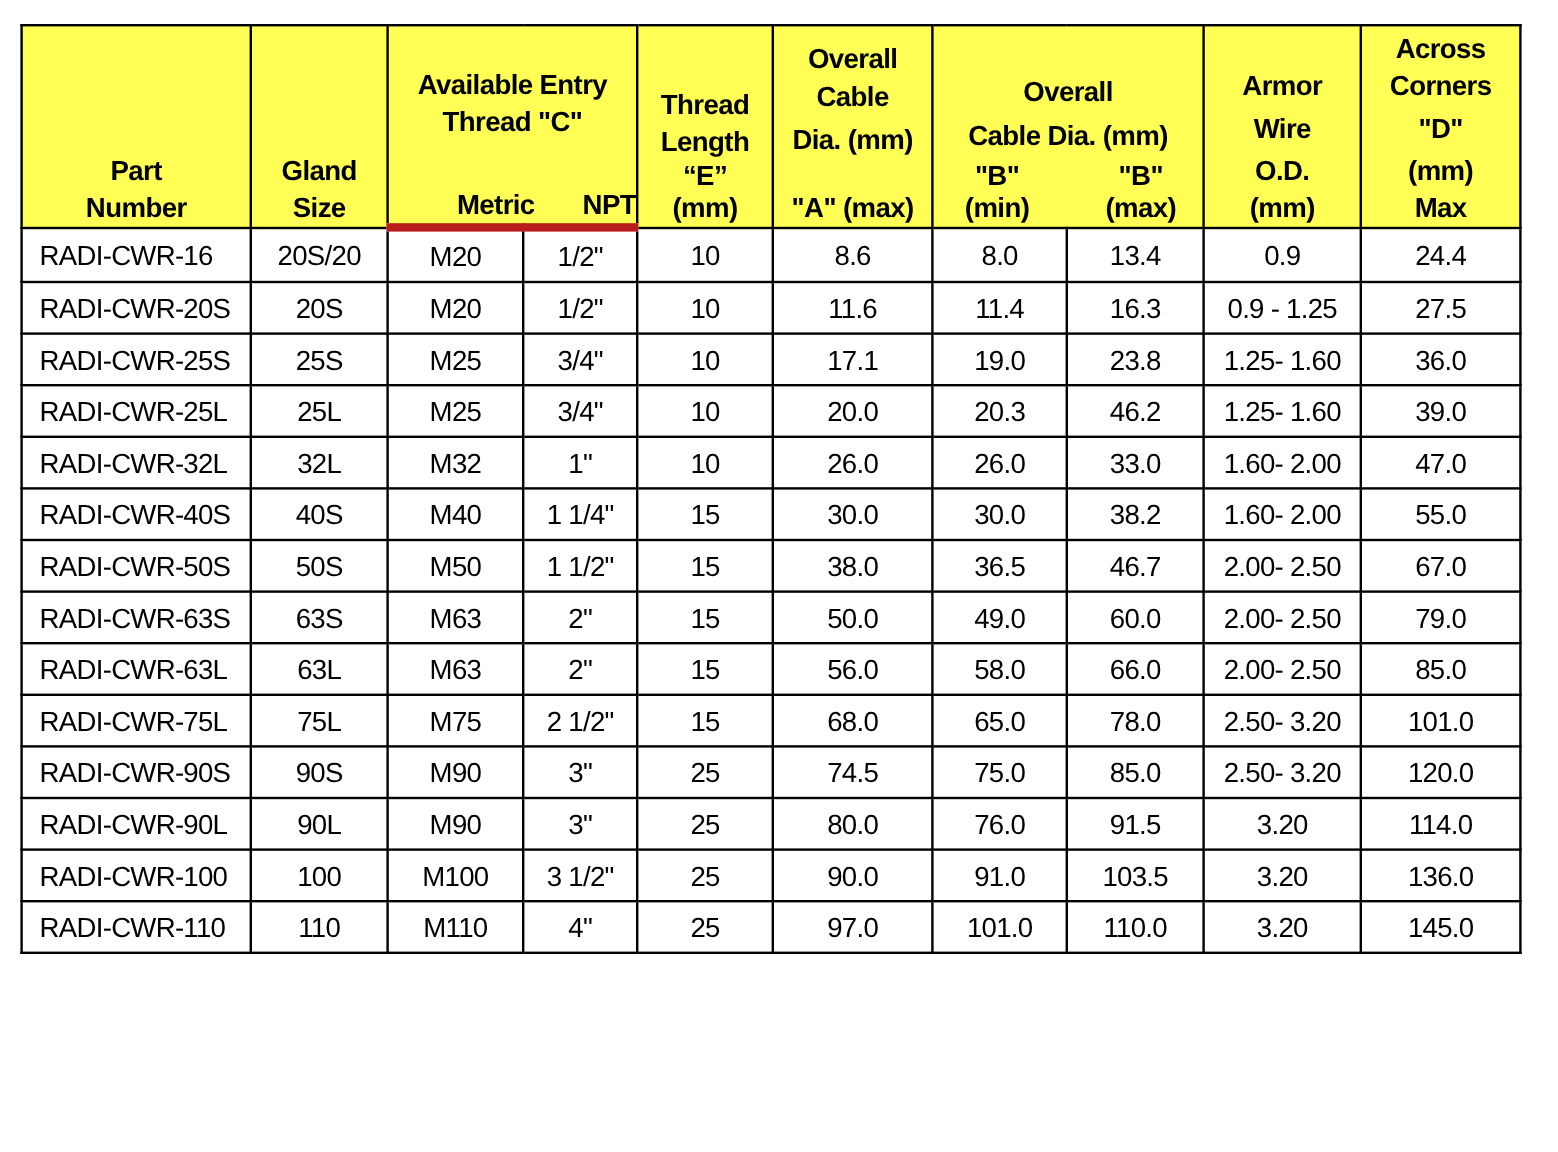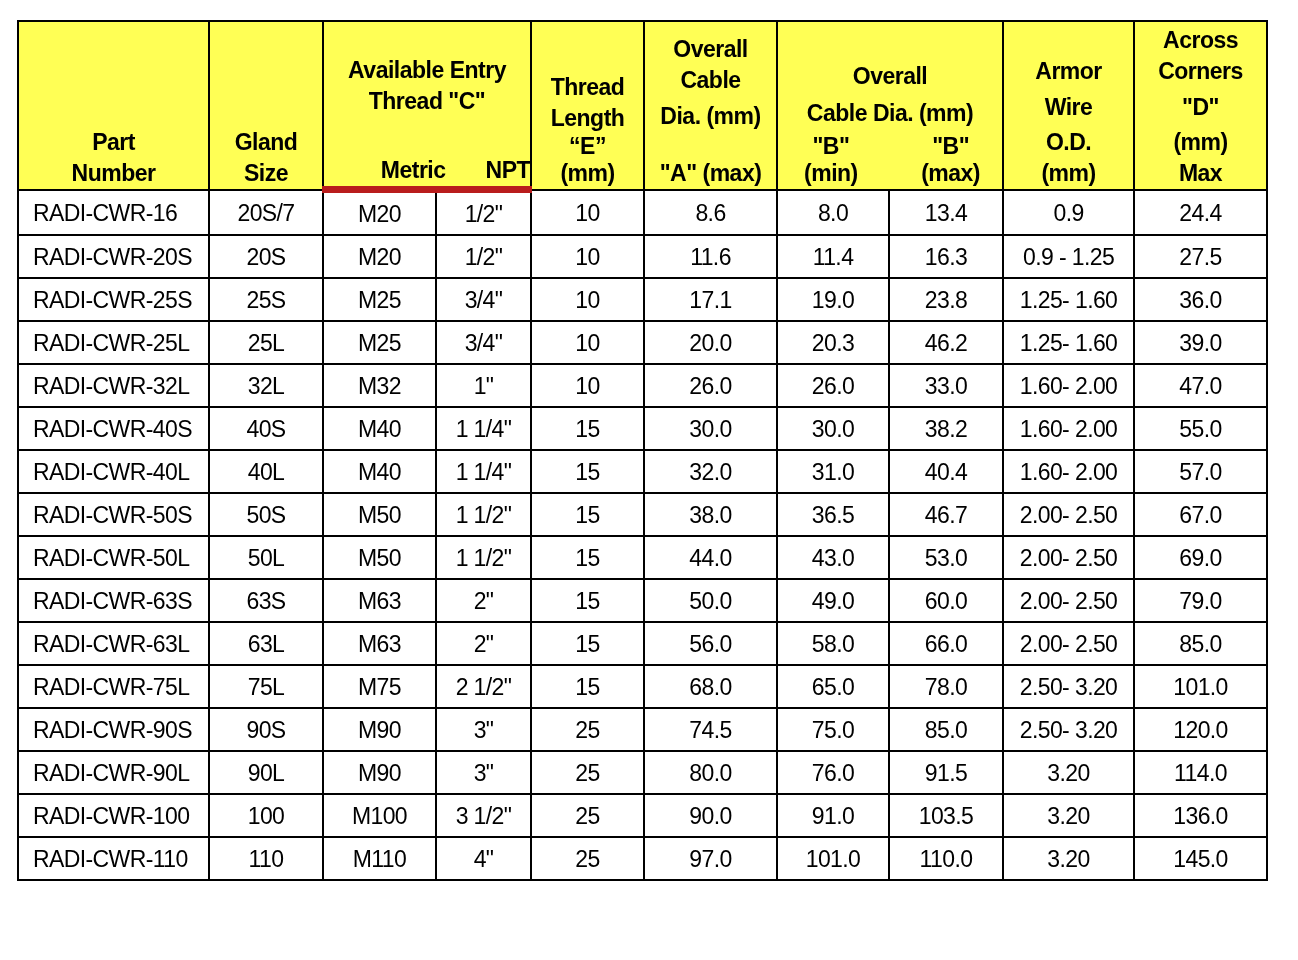--- a/index.html
+++ b/index.html
@@ -98,21 +98,21 @@
         <span class="hdr-line">Corners</span>
         <span class="hdr-line" style="line-height:40px">"D"</span>
         <span class="hdr-line">(mm)</span>
         <span class="hdr-line">Max</span>
       </th>
     </tr>
   </thead>
   <tbody id="rows">
       <tr>
         <td class="part">RADI-CWR-16</td>
-        <td>20S/7</td>
+        <td>20S/20</td>
         <td>M20</td>
         <td>1/2"</td>
         <td>10</td>
         <td>8.6</td>
         <td>8.0</td>
         <td>13.4</td>
         <td>0.9</td>
         <td>24.4</td>
       </tr>
       <tr>
@@ -169,56 +169,32 @@
         <td>M40</td>
         <td>1 1/4"</td>
         <td>15</td>
         <td>30.0</td>
         <td>30.0</td>
         <td>38.2</td>
         <td>1.60- 2.00</td>
         <td>55.0</td>
       </tr>
       <tr>
-        <td class="part">RADI-CWR-40L</td>
-        <td>40L</td>
-        <td>M40</td>
-        <td>1 1/4"</td>
-        <td>15</td>
-        <td>32.0</td>
-        <td>31.0</td>
-        <td>40.4</td>
-        <td>1.60- 2.00</td>
-        <td>57.0</td>
-      </tr>
-      <tr>
         <td class="part">RADI-CWR-50S</td>
         <td>50S</td>
         <td>M50</td>
         <td>1 1/2"</td>
         <td>15</td>
         <td>38.0</td>
         <td>36.5</td>
         <td>46.7</td>
         <td>2.00- 2.50</td>
         <td>67.0</td>
       </tr>
       <tr>
-        <td class="part">RADI-CWR-50L</td>
-        <td>50L</td>
-        <td>M50</td>
-        <td>1 1/2"</td>
-        <td>15</td>
-        <td>44.0</td>
-        <td>43.0</td>
-        <td>53.0</td>
-        <td>2.00- 2.50</td>
-        <td>69.0</td>
-      </tr>
-      <tr>
         <td class="part">RADI-CWR-63S</td>
         <td>63S</td>
         <td>M63</td>
         <td>2"</td>
         <td>15</td>
         <td>50.0</td>
         <td>49.0</td>
         <td>60.0</td>
         <td>2.00- 2.50</td>
         <td>79.0</td>

